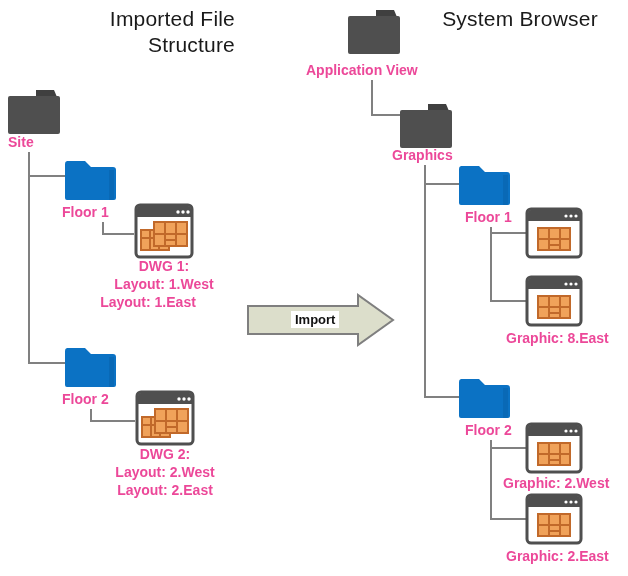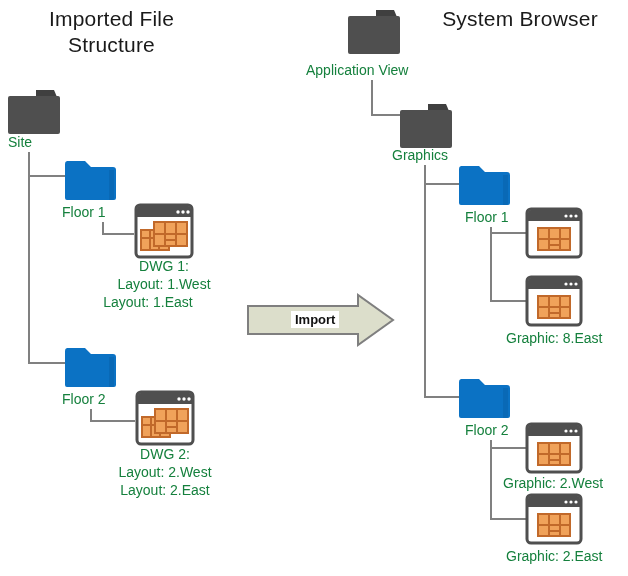--- a/index.html
+++ b/index.html
@@ -4,40 +4,40 @@
 <style>
   html,body{margin:0;padding:0;background:#ffffff;}
   body{width:628px;height:576px;position:relative;overflow:hidden;
        font-family:"Liberation Sans","DejaVu Sans",sans-serif;}
   #stage{position:absolute;left:0;top:0;width:628px;height:576px;}
 
   .title{position:absolute;font-size:21px;line-height:26px;color:#1a1a1a;
          font-weight:400;text-align:center;letter-spacing:.2px;}
 
   .node{position:absolute;}
-  .lbl{position:absolute;font-size:14px;font-weight:normal;color:#15803d;
+  .lbl{position:absolute;font-size:14px;font-weight:bold;color:#ec4899;
        white-space:nowrap;line-height:17px;}
   .lbl.center{text-align:center;}
 
   .folder{position:absolute;width:52px;height:48px;}
   .graphic-ico{position:absolute;}
 
   .line{position:absolute;background:#808080;}
   .vline{width:2px;}
   .hline{height:2px;}
 
   .arrow-label{position:absolute;background:#ffffff;font-size:13px;
     font-weight:bold;color:#111;padding:1px 4px;white-space:nowrap;}
 </style>
 </head>
 <body>
 
 <div id="stage">
 
-  <div class="title" style="left:4px;top:6px;width:215px;">
+  <div class="title" style="left:20px;top:6px;width:215px;text-align:right;">
     <span>Imported File Structure</span>
   </div>
   <div class="title" style="left:440px;top:6px;width:160px;">
     <span>System Browser</span>
   </div>
 
   <div class="node" style="left:8px;top:88px;">
     <svg class="folder" viewBox="0 0 52 48" width="52" height="48">
       <path d="M28 2 L46 2 L49 9 L28 9 Z" fill="#3f3f3f"></path>
       <path d="M2 8 h48 a2 2 0 0 1 2 2 v34 a2 2 0 0 1 -2 2 h-48 a2 2 0 0 1 -2 -2 v-34 a2 2 0 0 1 2 -2 z" fill="#4f4f4f"></path>

